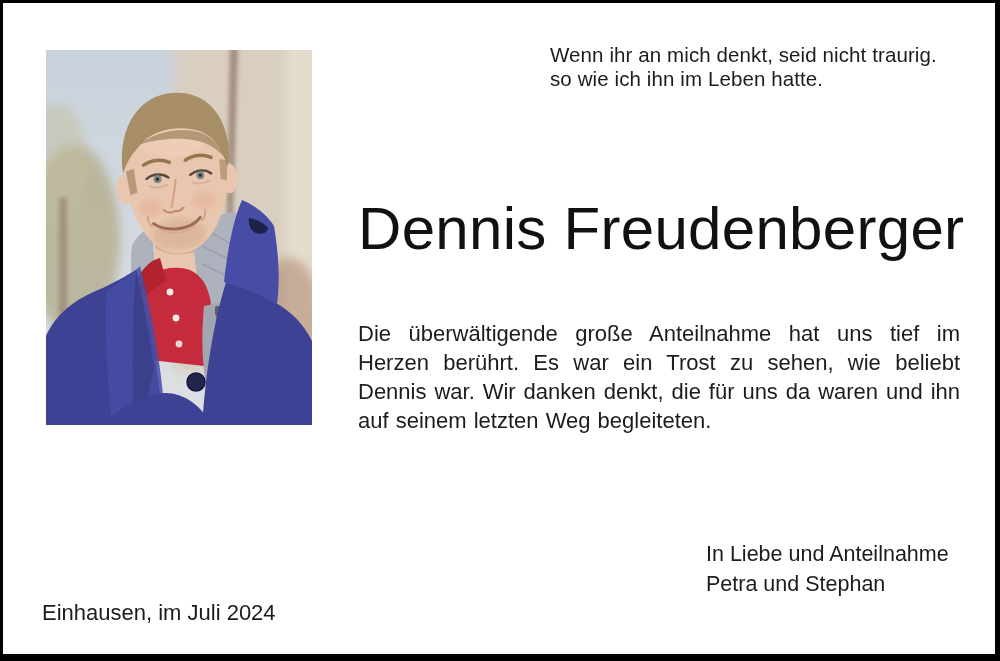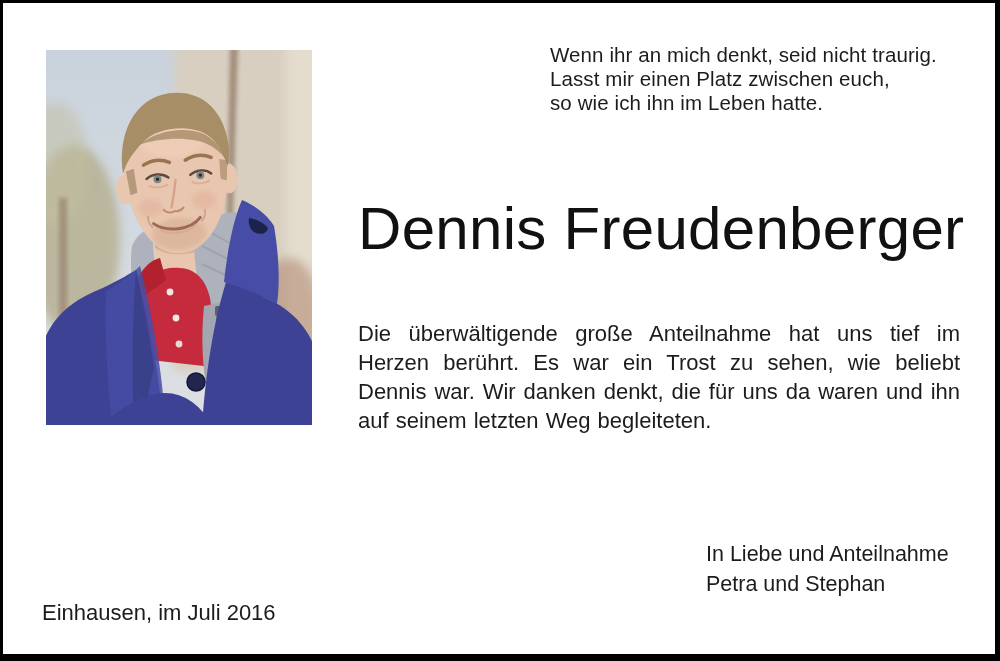--- a/index.html
+++ b/index.html
@@ -146,29 +146,28 @@
           <path d="M113,179 C123,185 139,184 148,176" stroke="#d8a18b" stroke-width="2" fill="none" opacity="0.65" stroke-linecap="round"></path>
           <path d="M101,164 C100,169 102,173 105,176" stroke="#c9997f" stroke-width="1.8" fill="none" opacity="0.8"></path>
           <path d="M158,161 C159,166 157,170 154,173" stroke="#c9997f" stroke-width="1.8" fill="none" opacity="0.8"></path>
         </g>
       </g>
     </svg>
   </div>
 
   <div class="poem">
     <div>Wenn ihr an mich denkt, seid nicht traurig.</div>
-    <div>Lasst mir einen Platz zwischen euch,</div>
     <div>so wie ich ihn im Leben hatte.</div>
   </div>
 
   <div class="deceased-name">Dennis Freudenberger</div>
 
   <div class="condolence">Die überwältigende große Anteilnahme hat uns tief im Herzen berührt. Es war ein Trost zu sehen, wie beliebt Dennis war. Wir danken denkt, die für uns da waren und ihn auf seinem letzten Weg begleiteten.</div>
 
 
   <div class="closing">
     <div>In Liebe und Anteilnahme</div>
     <div class="mourners">Petra und Stephan</div>
   </div>
 
-  <div class="place-date">Einhausen, im Juli 2016</div>
+  <div class="place-date">Einhausen, im Juli 2024</div>
 
 </div>
 
 </body></html>

